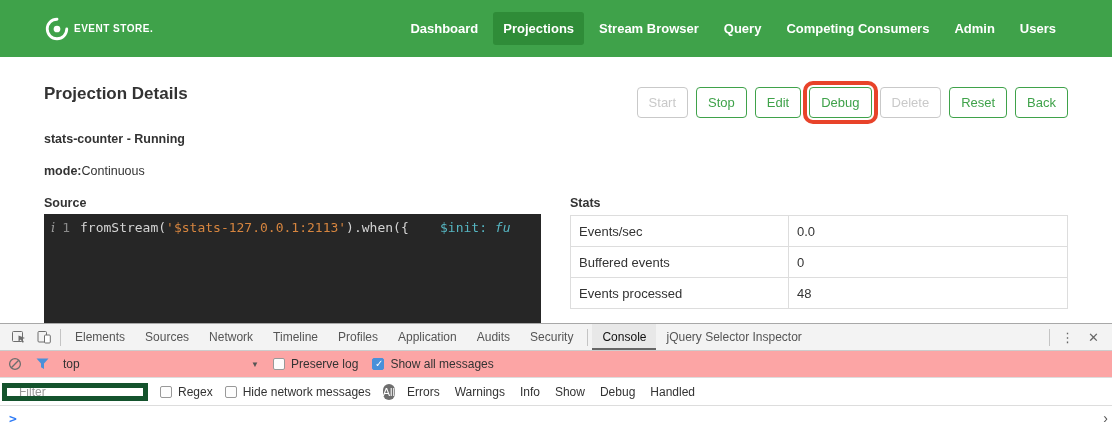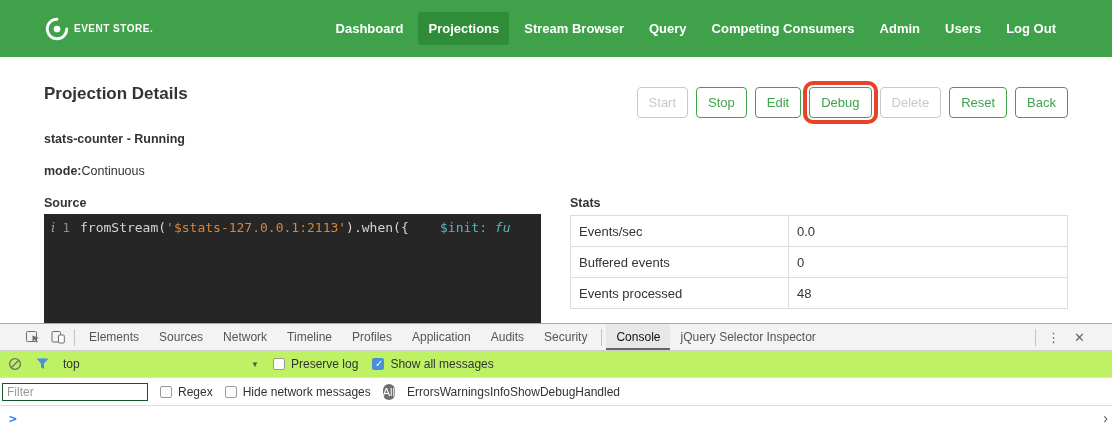--- a/index.html
+++ b/index.html
@@ -56,42 +56,42 @@
   .tok-kw  { color: var(--code_keyword, #56B6C2); }
   .tok-kw2 { color: var(--code_keyword, #56B6C2); font-style: italic; }
 
   
   .stats-table { position: absolute; left: 570px; top: 158px; width: 498px; border-collapse: collapse; font-size: 13px; color: #333; }
   .stats-table td { border: 1px solid #ddd; height: 31px; padding: 0 8px; }
   .stats-table td.label { width: 218px; }
 
   
   .devtools { position: absolute; left: 0; top: 323px; width: 1112px; height: 117px; background: #fff; border-top: 1px solid #a8a8a8; font-size: 12px; color: #333; }
-  .dt-tabs { height: 27px; background: var(--devtools_bg, #F3F3F3); border-bottom: 1px solid #ccc; display: flex; align-items: center; padding: 0 20px; }
+  .dt-tabs { height: 27px; background: var(--devtools_bg, #F3F3F3); border-bottom: 1px solid #ccc; display: flex; align-items: center; padding: 0 6px; }
   .dt-icon-btn { width: 25px; height: 100%; display: flex; align-items: center; justify-content: center; cursor: pointer; }
   .dt-sep { width: 1px; height: 17px; background: #c4c4c4; margin: 0 4px; }
   .dt-tab { padding: 0 10px; height: 100%; display: flex; align-items: center; color: #555; cursor: pointer; white-space: nowrap; }
   .dt-tab.selected { color: #111; background: #e8e8e8; box-shadow: inset 0 -2px 0 #666; }
   .dt-spacer { flex: 1; }
   .dt-glyph { color: #666; cursor: pointer; padding: 0 7px; font-size: 13px; }
 
-  .dt-toolbar { height: 27px; border-bottom: 1px solid #ddd; display: flex; align-items: center; padding: 0 8px; gap: 14px; background: #bef264; }
+  .dt-toolbar { height: 27px; border-bottom: 1px solid #ddd; display: flex; align-items: center; padding: 0 8px; gap: 14px; background: #fca5a5; }
   .frame-select { display: flex; align-items: center; justify-content: space-between; width: 196px; cursor: pointer; }
   .frame-select .arrow { font-size: 8px; color: #555; }
 
   .check-group { display: flex; align-items: center; cursor: pointer; }
   .checkbox { width: 12px; height: 12px; border: 1px solid #999; border-radius: 2px; background: #fdfdfd; display: inline-block; margin-right: 6px; position: relative; flex: 0 0 12px; }
   .checkbox.checked { background: var(--checkbox_blue, #4A90D9); border-color: var(--checkbox_blue, #4A90D9); }
   .checkbox.checked::after { content: "✓"; color: #fff; font-size: 10px; position: absolute; left: 1.5px; top: -1.5px; }
 
   .dt-filterbar { height: 28px; border-bottom: 1px solid #ddd; display: flex; align-items: center; padding: 0 8px 0 2px; gap: 12px; }
-  .filter-input { width: 146px; height: 18px; border: 1px solid #14532d; font-size: 12px; padding: 1px 4px; font-family: inherit; color: #333; }
+  .filter-input { width: 146px; height: 18px; border: 5px solid #14532d; font-size: 12px; padding: 1px 12px; font-family: inherit; color: #333; }
   .filter-input::placeholder { color: #999; }
   .level-pill { background: #6e6e6e; color: #fff; border-radius: 9px; padding: 2px 0; font-size: 11px; cursor: pointer; }
-  .levels { display: flex; }
+  .levels { display: flex; gap: 15px; }
   .level { color: #333; cursor: pointer; }
 
   .dt-console { position: relative; height: 34px; cursor: text; }
   .prompt { position: absolute; left: 9px; top: 5px; color: var(--prompt_blue, #2E7BF6); font-weight: bold; font-size: 13px; font-family: "DejaVu Sans Mono", monospace; }
   .scroll-chevron { position: absolute; right: 4px; top: 4px; color: #555; font-size: 14px; cursor: pointer; }
 </style>
 </head>
 <body>
 
 <header class="topnav">
@@ -105,21 +105,20 @@
     <span>EVENT STORE.</span>
   </div>
   <nav class="nav-items">
     <span class="nav-item">Dashboard</span>
     <span class="nav-item active">Projections</span>
     <span class="nav-item">Stream Browser</span>
     <span class="nav-item">Query</span>
     <span class="nav-item">Competing Consumers</span>
     <span class="nav-item">Admin</span>
     <span class="nav-item">Users</span>
-    <span class="nav-item">Log Out</span>
   </nav>
 </header>
 
 <main class="content">
   <h1 class="page-title">Projection Details</h1>
 
   <div class="actions">
     <button class="btn disabled">Start</button>
     <button class="btn">Stop</button>
     <button class="btn">Edit</button>

